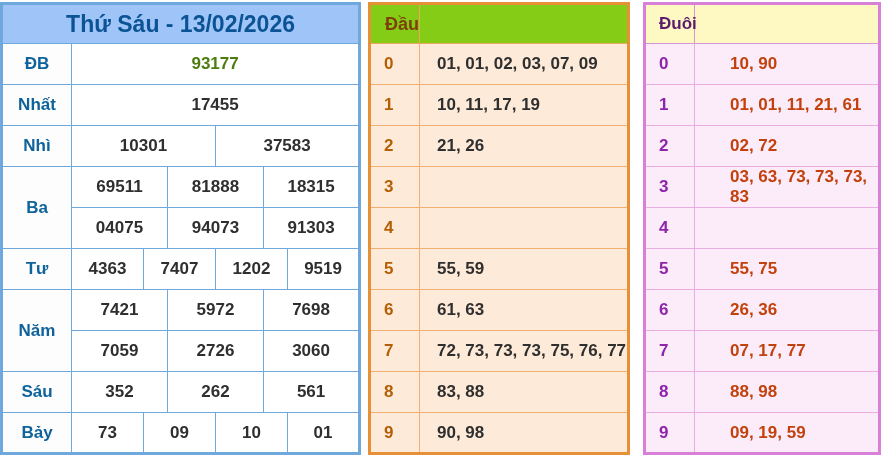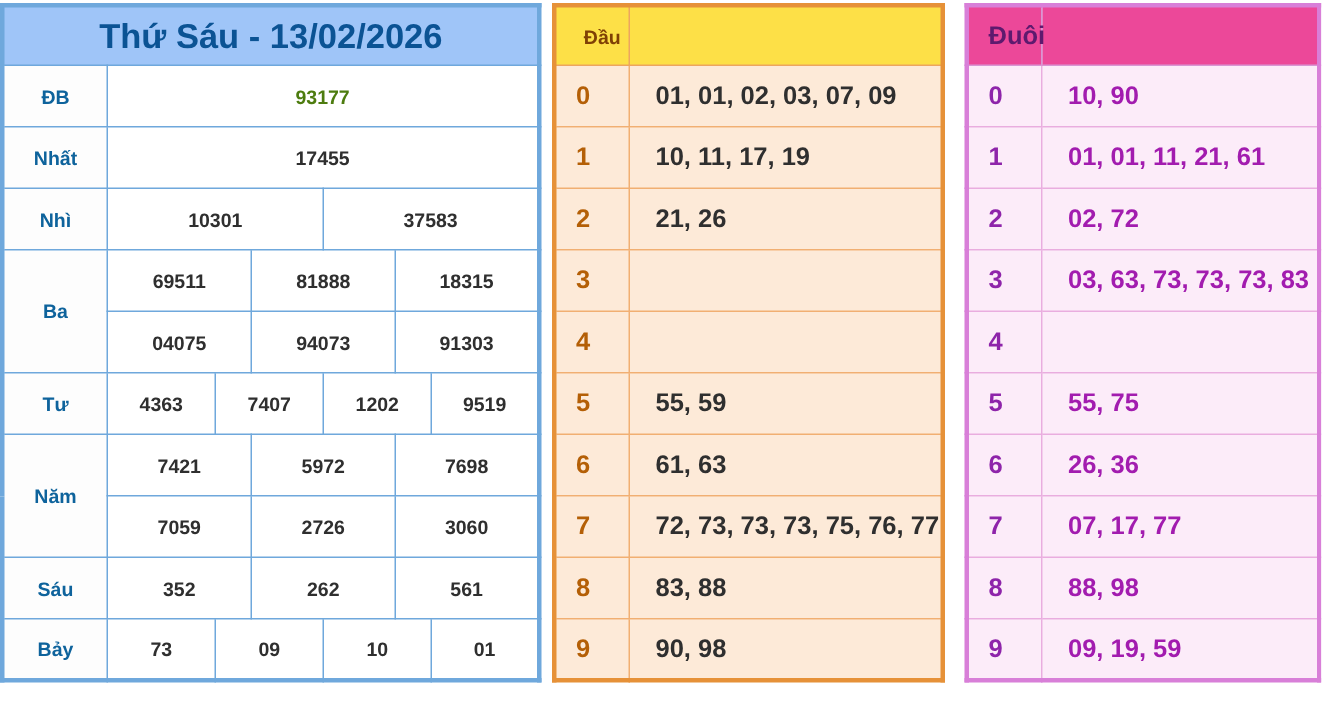--- a/index.html
+++ b/index.html
@@ -30,80 +30,80 @@
     color: #0b5394;
     height: 40px;
     font-size: 23px;
     text-align: center;
     border: 1px solid #6fa8dc;
   }
   .result-table td {
     border: 1px solid #6fa8dc;
     background: #ffffff;
     height: 41px;
-    font-size: 13px;
+    font-size: 17px;
     color: #2f2f2f;
     text-align: center;
     vertical-align: middle;
   }
   .result-table td.label {
     color: #0e639c;
     background: #fdfdfd;
   }
   .result-table td.special { color: #4d7c0f; }
 
   
   .dau-table {
     left: 368px; top: 2px;
     width: 262px;
     border: 3px solid #e69138;
   }
   .dau-table th {
-    background: #fde047;
+    background: #84cc16;
     color: #7f4005;
     height: 40px;
-    font-size: 13px;
-    text-align: center;
+    font-size: 18px;
+    text-align: right;
     padding-left: 13px;
     border: 1px solid #eda55f;
   }
   .dau-table td {
     border: 1px solid #f1af72;
     background: #fdead8;
     height: 41px;
     font-size: 17px;
     vertical-align: middle;
   }
   .dau-table td.digit { color: #b45f06; padding-left: 13px; }
   .dau-table td.vals  { color: #2f2f2f; padding-left: 17px; }
 
   
   .duoi-table {
     left: 643px; top: 2px;
     width: 238px;
     border: 3px solid #d87fd8;
   }
   .duoi-table th {
-    background: #ec4899;
+    background: #fef9c3;
     color: #5e1a6e;
     height: 40px;
     font-size: 17px;
     text-align: left;
     padding-left: 13px;
     border: 1px solid #d895d4;
   }
   .duoi-table td {
     border: 1px solid #e9addf;
     background: #fcecf9;
     height: 41px;
     font-size: 17px;
     vertical-align: middle;
   }
   .duoi-table td.digit { color: #8e24aa; padding-left: 13px; }
-  .duoi-table td.vals  { color: #a21caf; padding-left: 17px; }
+  .duoi-table td.vals  { color: #c2410c; padding-left: 35px; }
 </style>
 </head>
 <body>
 
 <div class="page">
 
   <table class="result-table">
     <colgroup id="result-cols">
         <col style="width: 70px;">
         <col style="width: 24px;">

